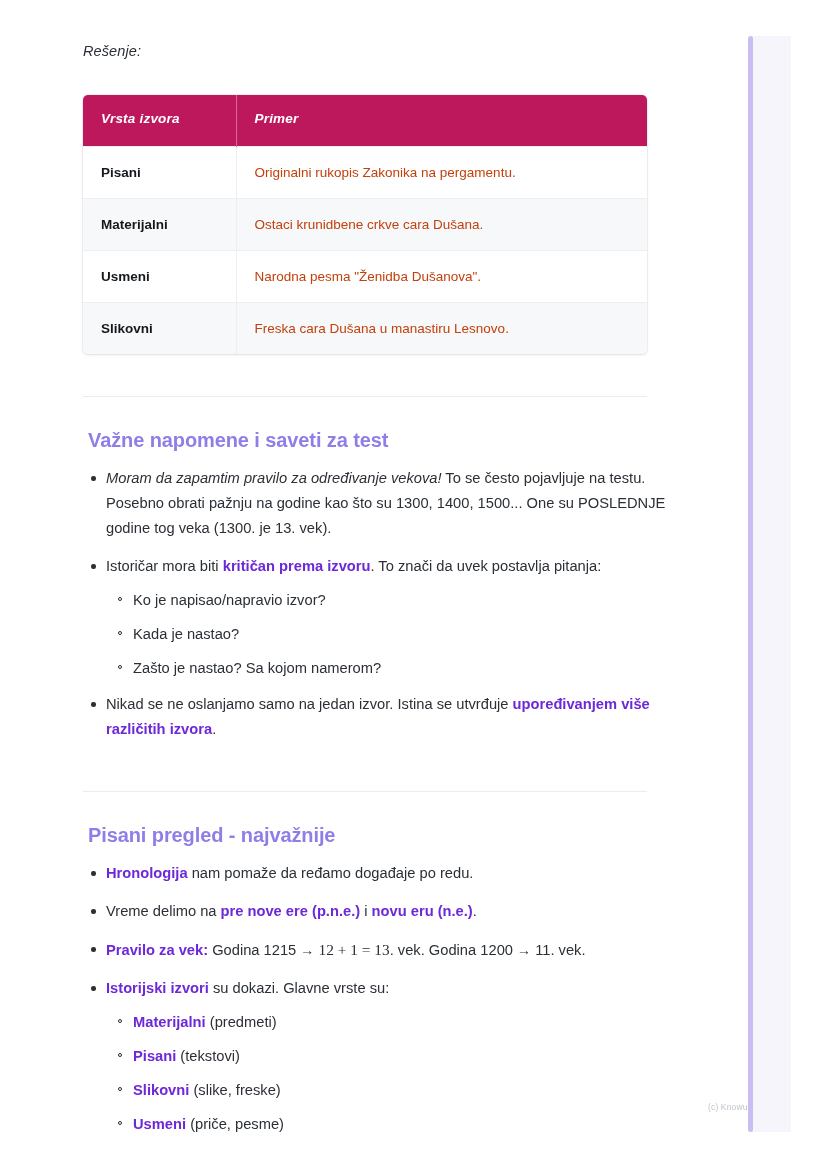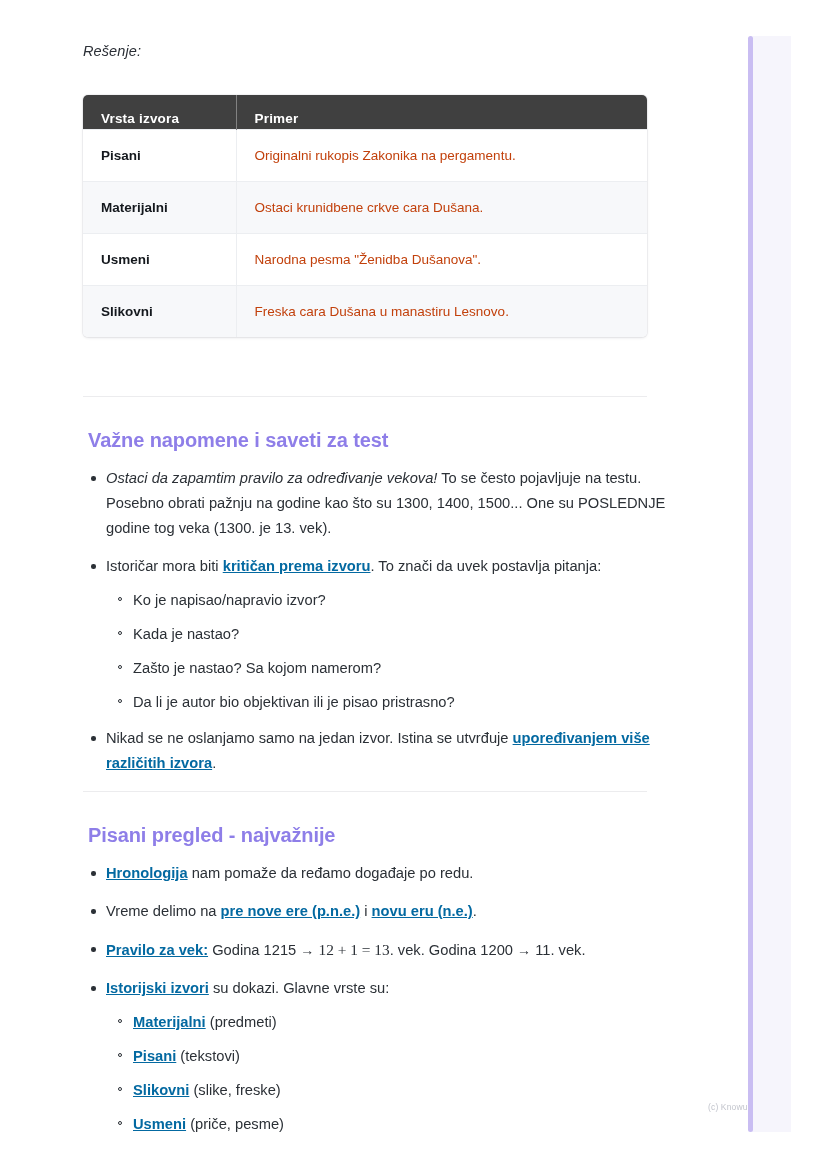--- a/index.html
+++ b/index.html
@@ -65,28 +65,29 @@
     overflow: hidden;
     box-shadow: 0 1px 3px rgba(16,22,38,.10), 0 0 0 1px rgba(16,22,38,.045);
     background: #fff;
   }
   table.src {
     border-collapse: collapse;
     width: 100%;
     table-layout: fixed;
   }
   table.src th {
-    background: #404040;
+    background: #be185d;
     color: #ffffff;
     font-size: 13.5px;
     font-weight: bold;
     text-align: left;
-    padding: 16px 17px 3px 18px;
+    padding: 16px 17px 20px 18px;
     letter-spacing: .2px;
     border-right: 1px solid rgba(255,255,255,.35);
+    font-style: italic;
   }
   table.src th:last-child { border-right: none; }
   table.src col.c1 { width: 153px; }
   table.src td {
     font-size: 13.5px;
     padding: 18px 17px 18px 18px;
     border-top: 1px solid #eceef1;
     border-right: 1px solid #eceef1;
     vertical-align: middle;
     color: #c2410c;
@@ -168,21 +169,21 @@
     top: 8px;
     width: 4.4px;
     height: 4.4px;
     border-radius: 50%;
     border: 1.1px solid #2b3036;
     background: transparent;
     box-sizing: border-box;
   }
   ul.lvl2 > li:last-child { margin-bottom: 0; }
 
-  b, strong { font-weight: bold; color: #0369a1; text-decoration: underline; }
+  b, strong { font-weight: bold; color: #6d28d9; }
   i, em { font-style: italic; }
   .math {
     font-family: "Liberation Serif", serif;
     font-size: 15.4px;
   }
   .arrow { font-size: 14px; }
 
   
   .watermark {
     position: absolute;
@@ -234,30 +235,29 @@
     </table>
   </div>
 
   <div class="rule" id="rule1"></div>
 
   <h2 class="sect" id="h-napomene">Važne napomene i saveti za test</h2>
 
   <ul class="lvl1" id="list-napomene">
 
     <li>
-      <em>Ostaci da zapamtim pravilo za određivanje vekova!</em><span> To se često pojavljuje na testu. Posebno obrati pažnju na godine kao što su 1300, 1400, 1500... One su POSLEDNJE godine tog veka (1300. je 13. vek).</span>
+      <em>Moram da zapamtim pravilo za određivanje vekova!</em><span> To se često pojavljuje na testu. Posebno obrati pažnju na godine kao što su 1300, 1400, 1500... One su POSLEDNJE godine tog veka (1300. je 13. vek).</span>
     </li>
 
     <li>
       <span>Istoričar mora biti </span><b>kritičan prema izvoru</b><span>. To znači da uvek postavlja pitanja:</span>
       <ul class="lvl2">
         <li>Ko je napisao/napravio izvor?</li>
         <li>Kada je nastao?</li>
         <li>Zašto je nastao? Sa kojom namerom?</li>
-        <li>Da li je autor bio objektivan ili je pisao pristrasno?</li>
       </ul>
     </li>
 
     <li>
       <span>Nikad se ne oslanjamo samo na jedan izvor. Istina se utvrđuje </span><b>upoređivanjem više različitih izvora</b><span>.</span>
     </li>
 
   </ul>
 
   <div class="rule" id="rule2"></div>

